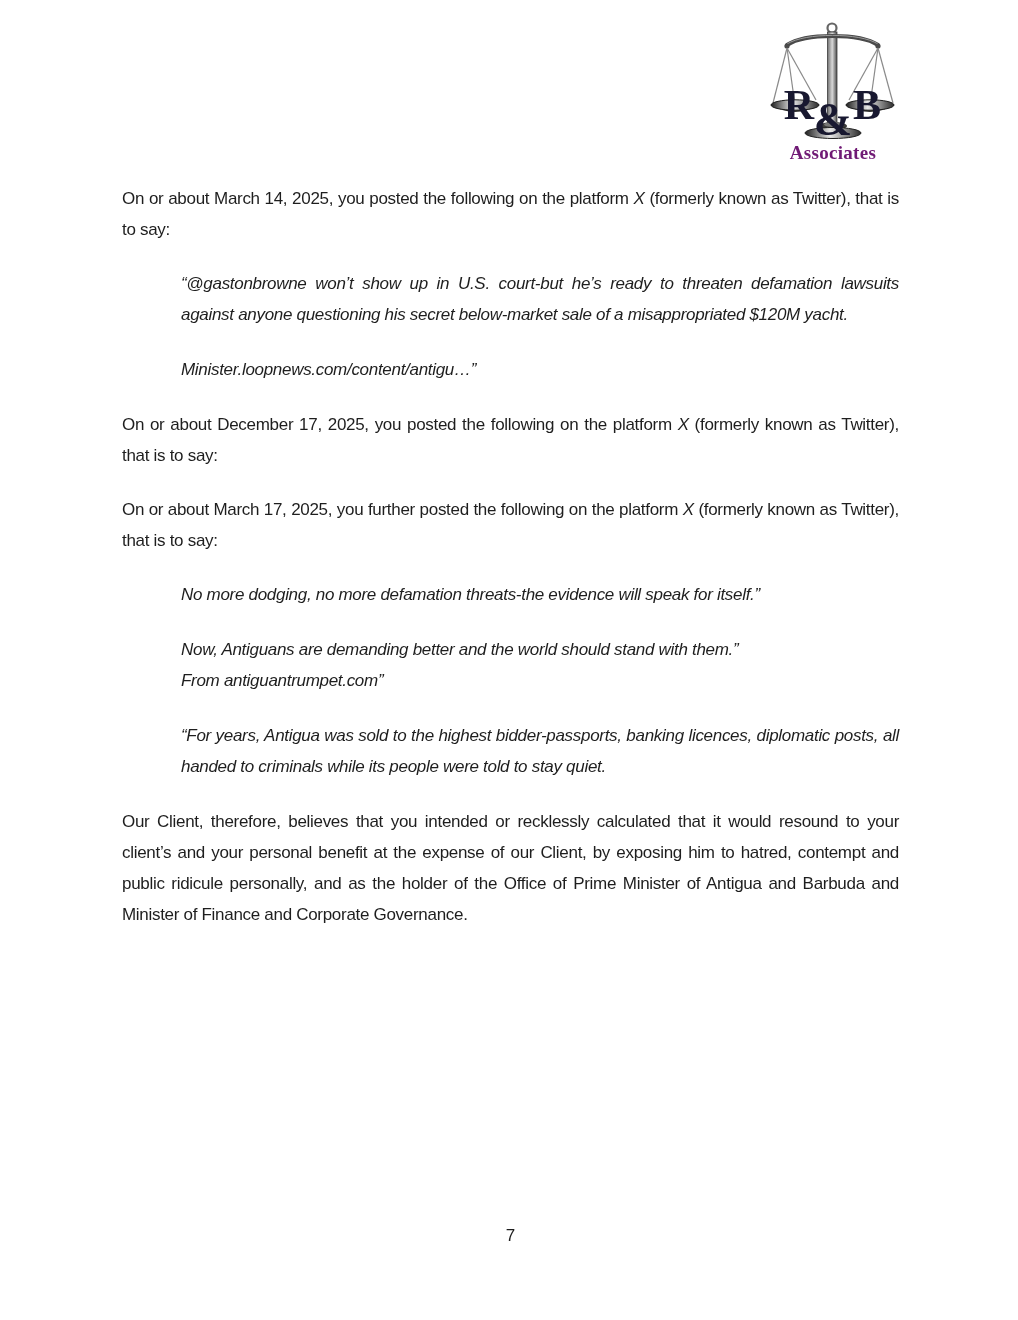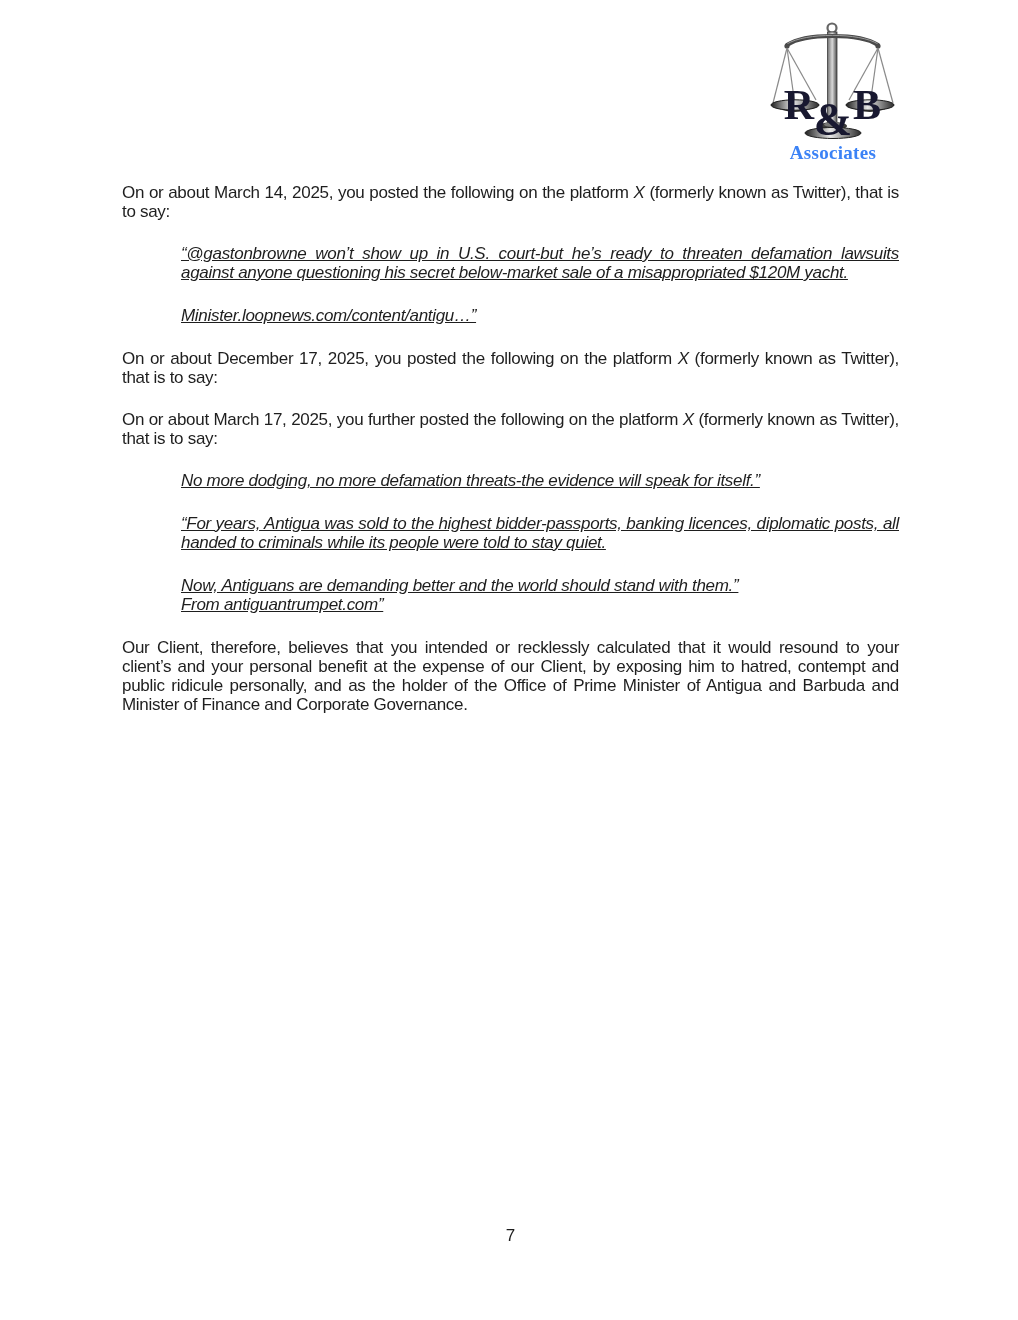--- a/index.html
+++ b/index.html
@@ -26,39 +26,38 @@
   .logo-letter {
     font-family: "Liberation Serif", serif;
     font-weight: bold;
     fill: #181830;
   }
   .firm-name {
     font-family: "Liberation Serif", serif;
     font-weight: bold;
     font-size: 19px;
     letter-spacing: 0.3px;
-    color: #3b82f6;
+    color: #701a75;
     margin-top: 1px;
   }
   
   .content {
     position: absolute;
     top: 183px; left: 122px;
     width: 777px;
     font-size: 17px;
-    line-height: 19px;
+    line-height: 31px;
     letter-spacing: -0.3px;
     text-align: justify;
   }
   .para { margin-bottom: 23px; }
   .quote {
     margin-bottom: 24px;
     padding-left: 59px;
     font-style: italic;
-    text-decoration: underline;
   }
   .italic { font-style: italic; }
   .conclusion { margin-top: 15px; }
   
   .page-number {
     position: absolute;
     top: 1226px; left: 122px;
     width: 777px;
     text-align: center;
     font-size: 17px;
@@ -131,26 +130,26 @@
 
     <p class="para"><span>On or about December 17, 2025, you posted the following on the platform </span><span class="italic">X</span><span> (formerly known as Twitter), that is to say:</span></p>
 
 
     <p class="para"><span>On or about March 17, 2025, you further posted the following on the platform </span><span class="italic">X</span><span> (formerly known as Twitter), that is to say:</span></p>
 
 
     <div class="quote">No more dodging, no more defamation threats-the evidence will speak for itself.”</div>
 
 
-    <div class="quote">“For years, Antigua was sold to the highest bidder-passports, banking licences, diplomatic posts, all handed to criminals while its people were told to stay quiet.</div>
-
     <div class="quote">
       <div>Now, Antiguans are demanding better and the world should stand with them.”</div>
       <div>From antiguantrumpet.com”</div>
     </div>
+
+    <div class="quote">“For years, Antigua was sold to the highest bidder-passports, banking licences, diplomatic posts, all handed to criminals while its people were told to stay quiet.</div>
 
     <p class="para conclusion">Our Client, therefore, believes that you intended or recklessly calculated that it would resound to your client’s and your personal benefit at the expense of our Client, by exposing him to hatred, contempt and public ridicule personally, and as the holder of the Office of Prime Minister of Antigua and Barbuda and Minister of Finance and Corporate Governance.</p>
 
   </main>
 
   <div class="page-number">7</div>
 
 </div>
 
 </body></html>

